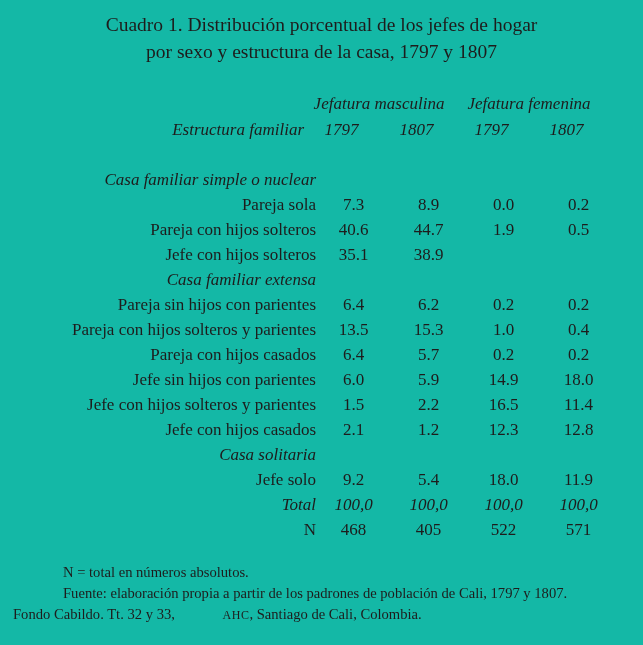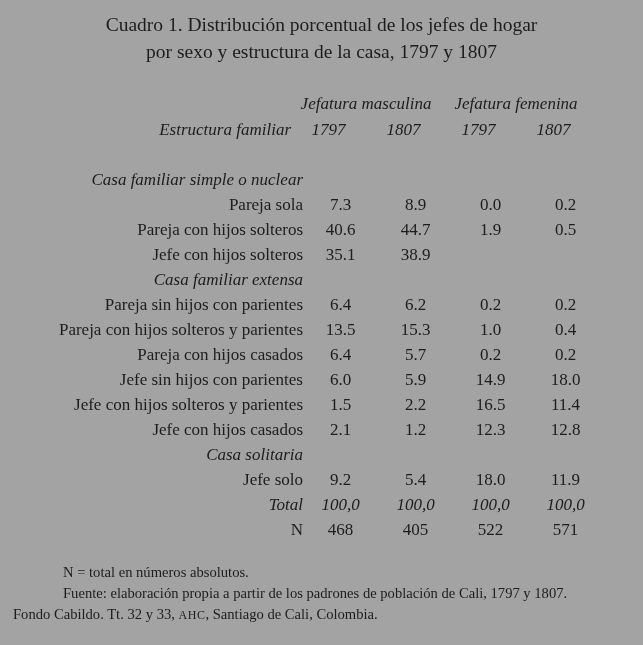--- a/index.html
+++ b/index.html
@@ -4,39 +4,39 @@
 <style>
   html, body {
     margin: 0;
     padding: 0;
     background: #ffffff;
   }
   .page {
     position: relative;
     width: 643px;
     height: 645px;
-    background: #a3a3a3;
+    background: #14b8a6;
     color: #1e1c1c;
     font-family: "Liberation Serif", "DejaVu Serif", serif;
     overflow: hidden;
   }
   .title-block {
     position: absolute;
     top: 11px;
     left: 0;
     width: 643px;
     text-align: center;
     font-size: 19.5px;
     line-height: 27px;
     color: #1e1c1c;
   }
   .table-block {
     position: absolute;
     top: 91px;
-    left: 18px;
+    left: 31px;
     width: 573px;
     font-size: 17px;
   }
   .grow {
     display: grid;
     grid-template-columns: 273px 75px 75px 75px 75px;
     height: 26px;
     line-height: 26px;
   }
   .grow-groups {
@@ -72,20 +72,21 @@
     left: 13px;
     width: 622px;
     font-size: 14.6px;
     line-height: 21px;
     color: #1e1c1c;
   }
   .note-indent { padding-left: 50px; }
   .acronym {
     font-size: 12px;
     letter-spacing: 0.5px;
+    margin-left: 44px;
   }
 </style>
 </head>
 <body>
 
 <div class="page">
 
   <div class="title-block">
     <div>Cuadro 1. Distribución porcentual de los jefes de hogar</div>
     <div>por sexo y estructura de la casa, 1797 y 1807</div>

